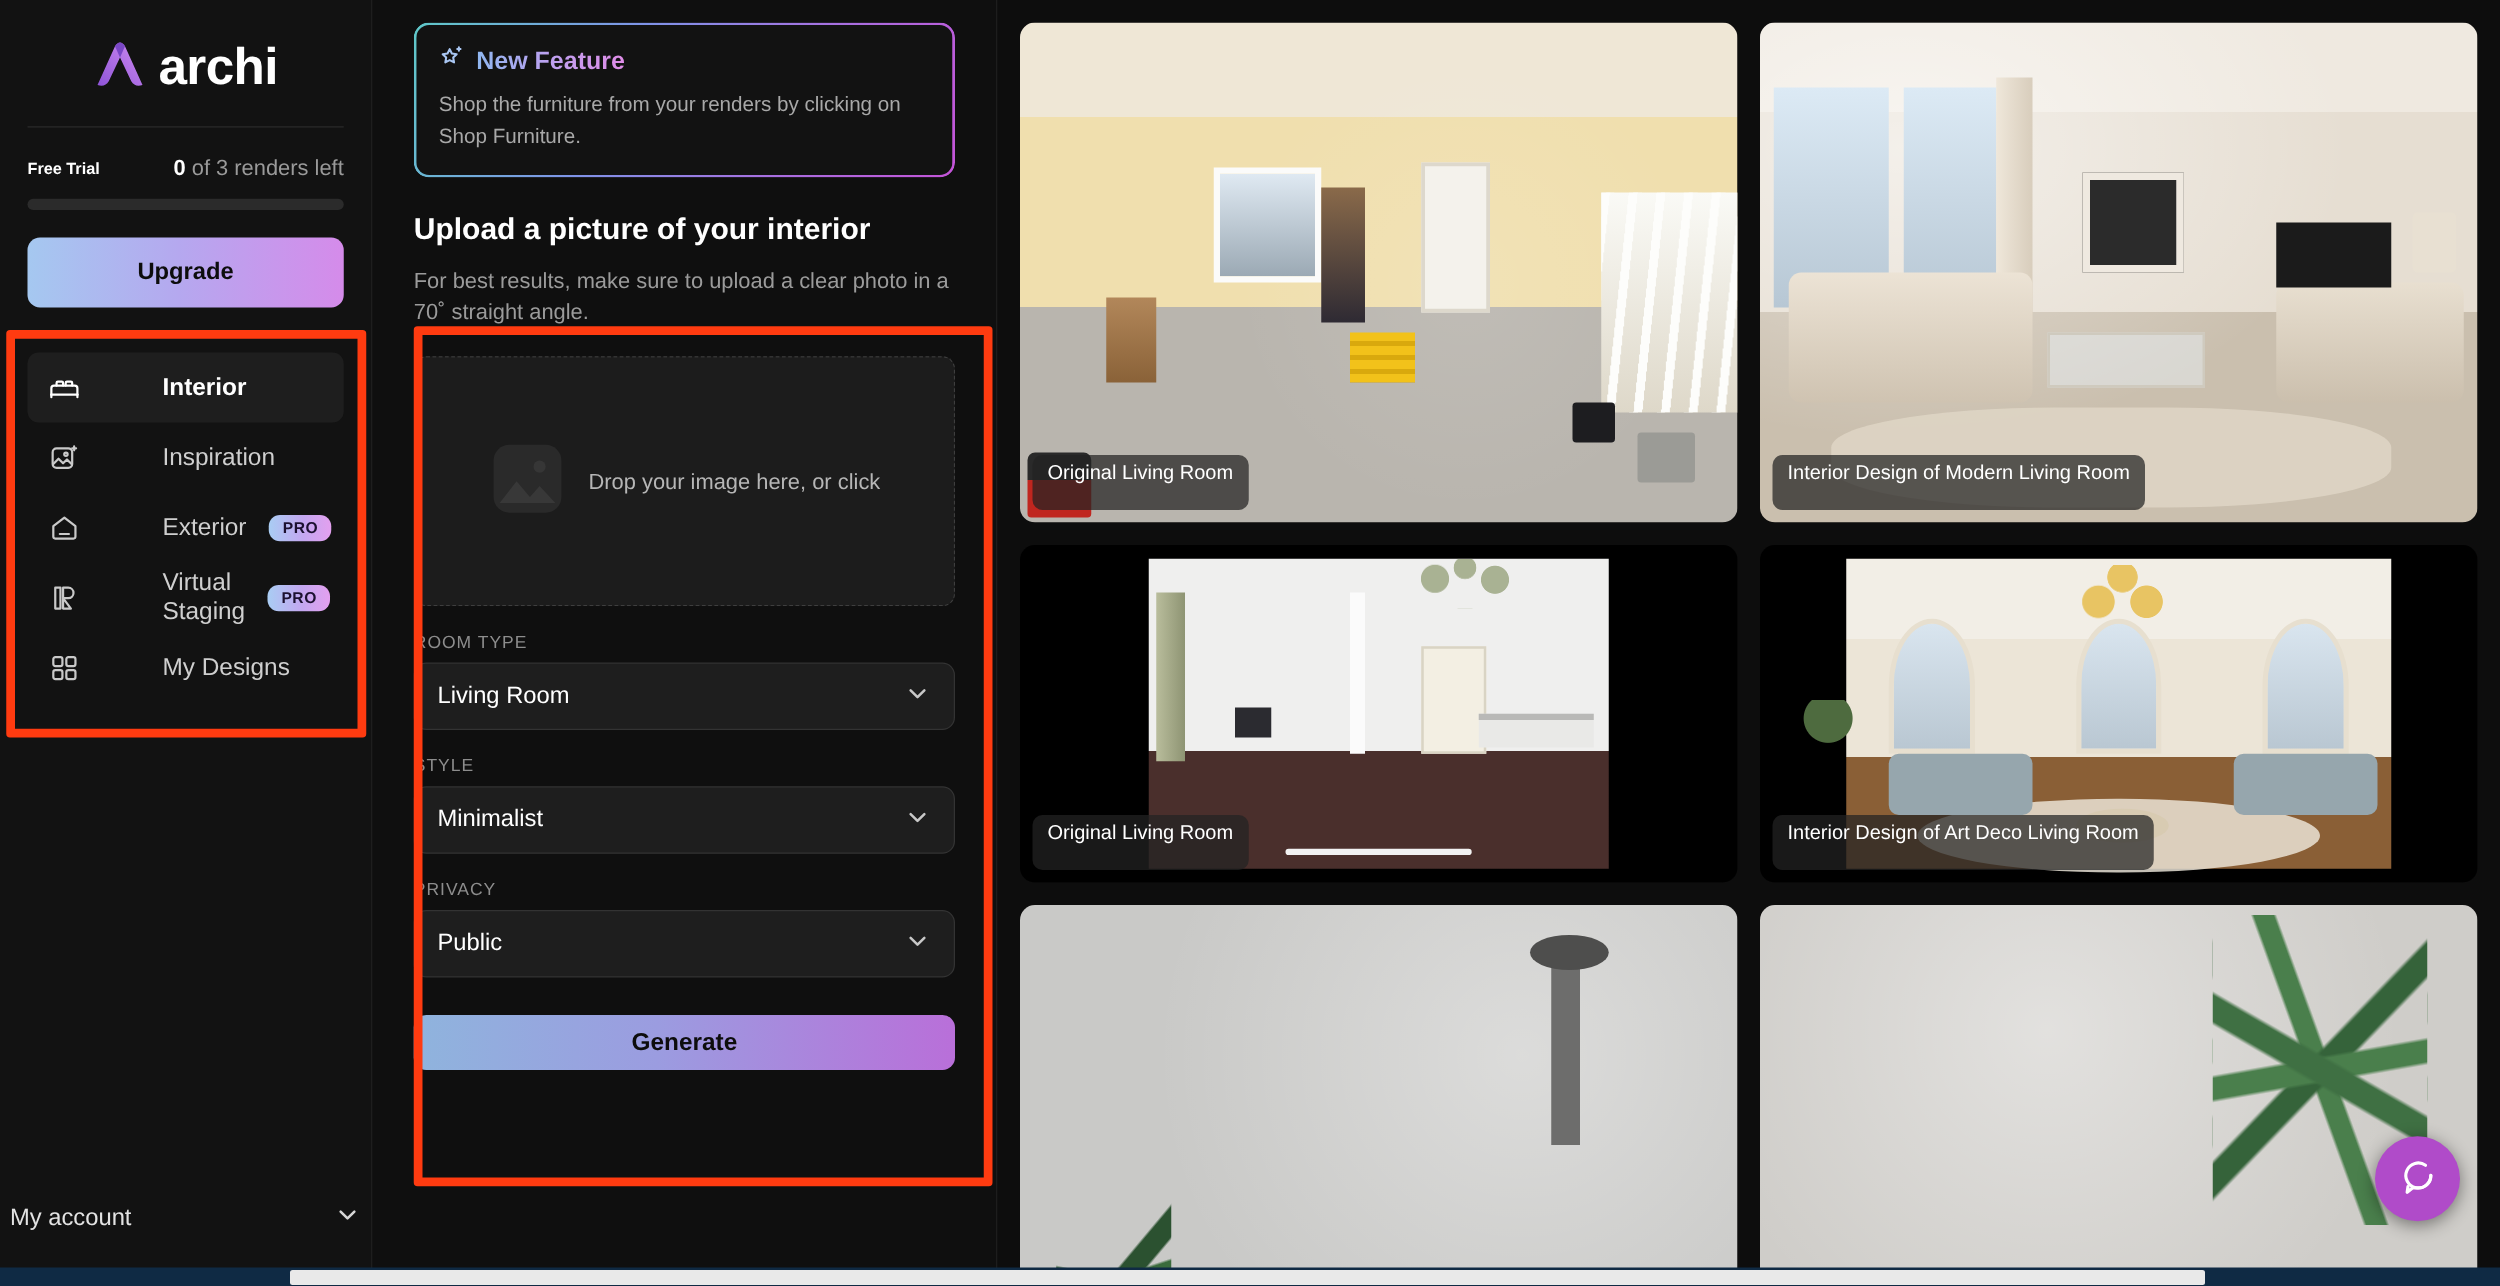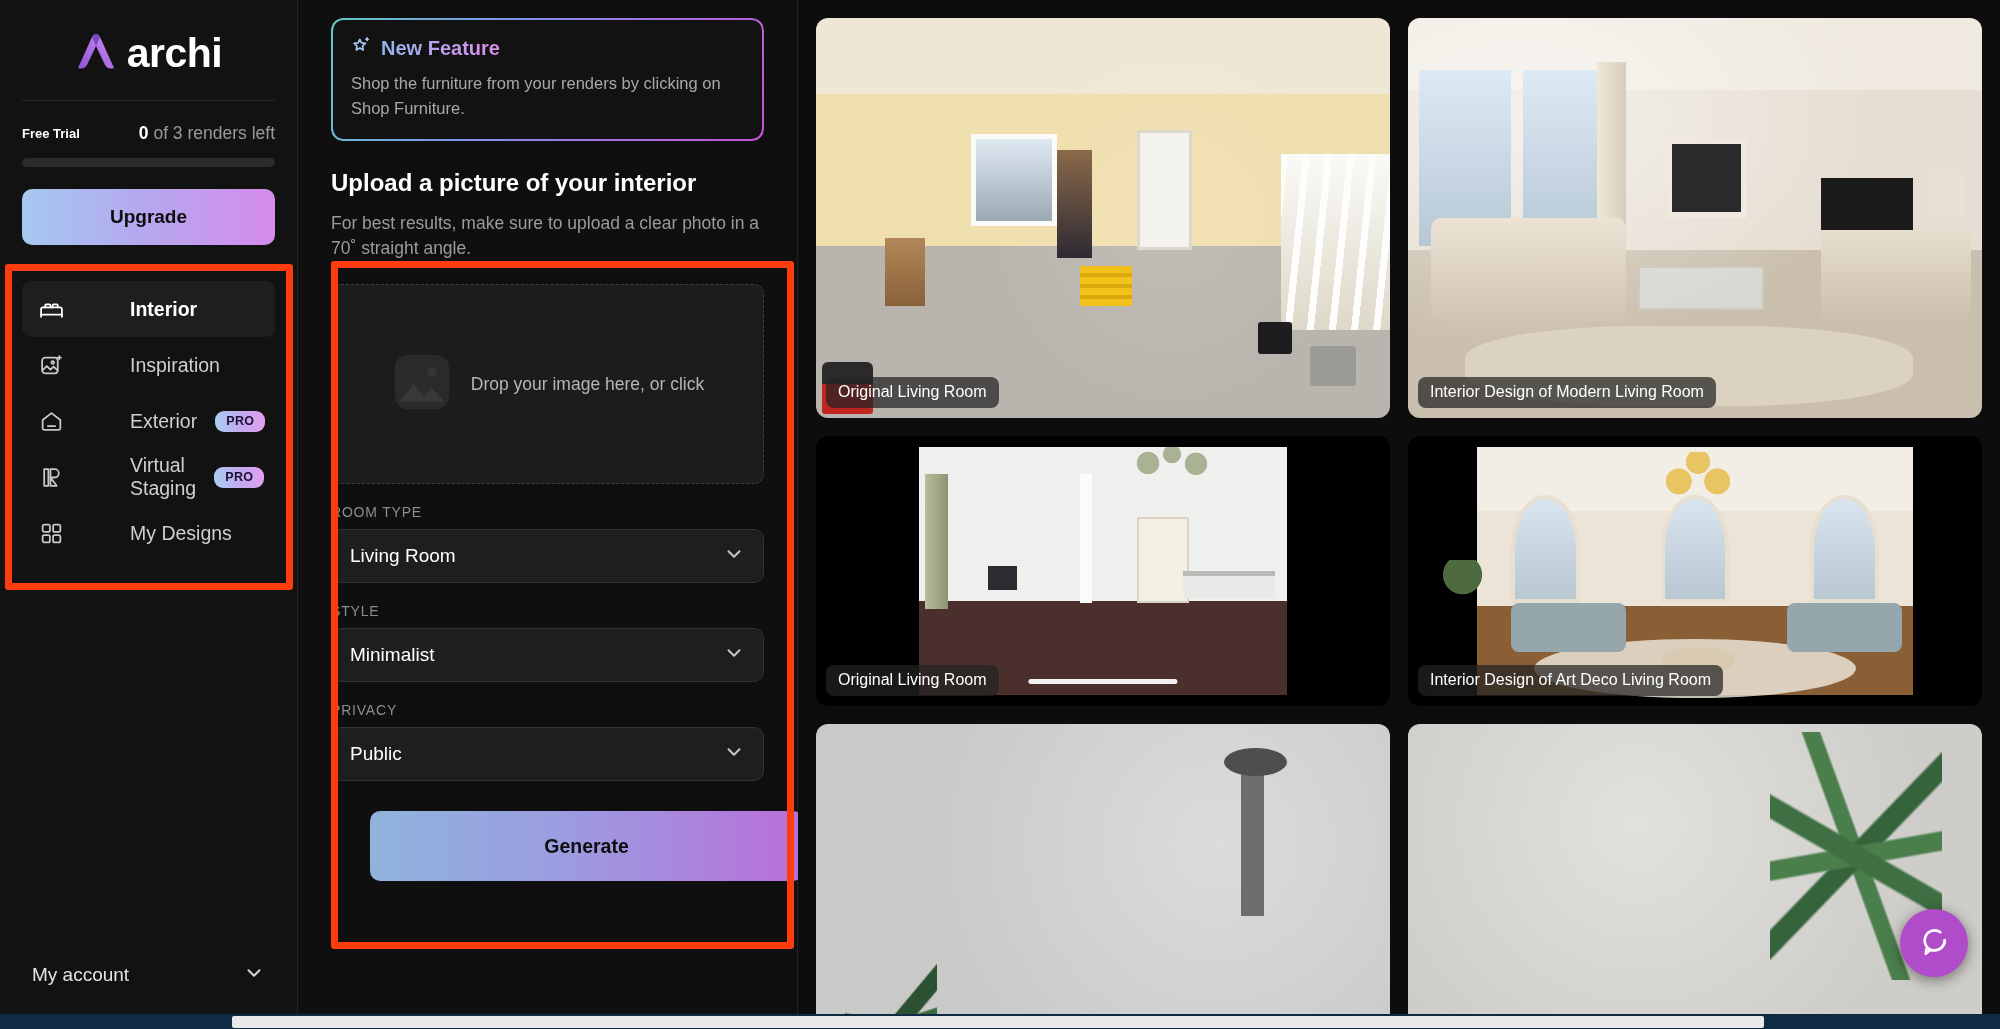--- a/index.html
+++ b/index.html
@@ -60,21 +60,21 @@
     font-size: 12.5px; font-weight: 700; color:#1c1030; letter-spacing:0.4px;
     background: linear-gradient(90deg,#a9cdf3 0%, #c3a7f0 55%, #e3a0ef 100%);
     border-radius: 9px; padding: 3px 11px 4px 11px;
   }
 
   .account {
     margin-top:auto; padding: 0 0 30px 0;
   }
   .account-row {
     display:flex; align-items:center; justify-content:space-between;
-    margin: 0 32px; height: 48px; cursor:pointer; color:#e3e3e3; font-size:19px;
+    margin: 0 8px; height: 48px; cursor:pointer; color:#e3e3e3; font-size:19px;
   }
   .chev { width:22px; height:22px; }
 
   
   .panel {
     width: 500px; flex: 0 0 500px; height:1029px;
     background:#0f0f0f; border-right:1px solid #232323;
     padding: 18px 33px 13px 33px; position:relative;
   }
   .feature-card {
@@ -116,40 +116,40 @@
   .field { margin-top: 20px; }
   .field-label { font-size: 14px; letter-spacing:0.8px; color:#8d8d8d; text-transform:uppercase; }
   .select {
     margin-top: 9px; height: 54px; border:1px solid #333; border-radius:10px; background:#1e1e1e;
     display:flex; align-items:center; justify-content:space-between; padding: 0 18px; cursor:pointer;
   }
   .select .val { font-size:19px; color:#ffffff; }
   .select .chev { width:22px; height:22px; }
 
   .generate-btn {
-    margin-top: 30px; width:100%; height: 70px; border:none; border-radius:10px; cursor:pointer;
+    margin-top: 30px; width:100%; height: 44px; border:none; border-radius:10px; cursor:pointer;
     background: linear-gradient(90deg, #8fb4dd 0%, #9b9ce0 45%, #b96fd9 100%);
-    color:#0d0d0d; font-size:19.5px; font-weight:700; font-family:"Liberation Sans", sans-serif;margin-left:39px;
+    color:#0d0d0d; font-size:19.5px; font-weight:700; font-family:"Liberation Sans", sans-serif;
   }
 
   
   .gallery {
     flex:1; height:1029px; position:relative; overflow:hidden;
     padding: 18px 18px 0 18px; background:#0d0d0d;
     display:grid; grid-template-columns: 1fr 1fr; gap: 18px; align-content:start;
   }
   .card {
     position:relative; border-radius: 12px; overflow:hidden; background:#0a0a0a;
     height: 400px;
   }
   .card.short { height: 270px; }
   .caption {
     position:absolute; left: 10px; bottom: 10px; z-index: 5;
     background: rgba(35,35,35,0.72); color:#fff; font-size:16px;
-    padding: 6px 12px 7px 12px; border-radius: 8px; white-space:nowrap;
+    padding: 6px 12px 20px 12px; border-radius: 8px; white-space:nowrap;
   }
   .media { position:absolute; inset:0; }
 
   
   .ph-orig1 { background:
       radial-gradient(circle at 62% 52%, rgba(255,255,255,.10), transparent 45%),
       linear-gradient(180deg,#efe7d6 0 19%, #f0dfae 19% 57%, #b9b5ae 57% 100%); }
   .ph-orig1 .win { position:absolute; left:27%; top:29%; width:15%; height:23%; background:linear-gradient(180deg,#dfe9f2,#9ba9b4); border:5px solid #fbfbfa; }
   .ph-orig1 .door { position:absolute; left:56%; top:28%; width:9.5%; height:30%; background:#f4f2ec; border:3px solid #ddd8cc; }
   .ph-orig1 .stair { position:absolute; right:0; top:34%; width:19%; height:44%; background:

